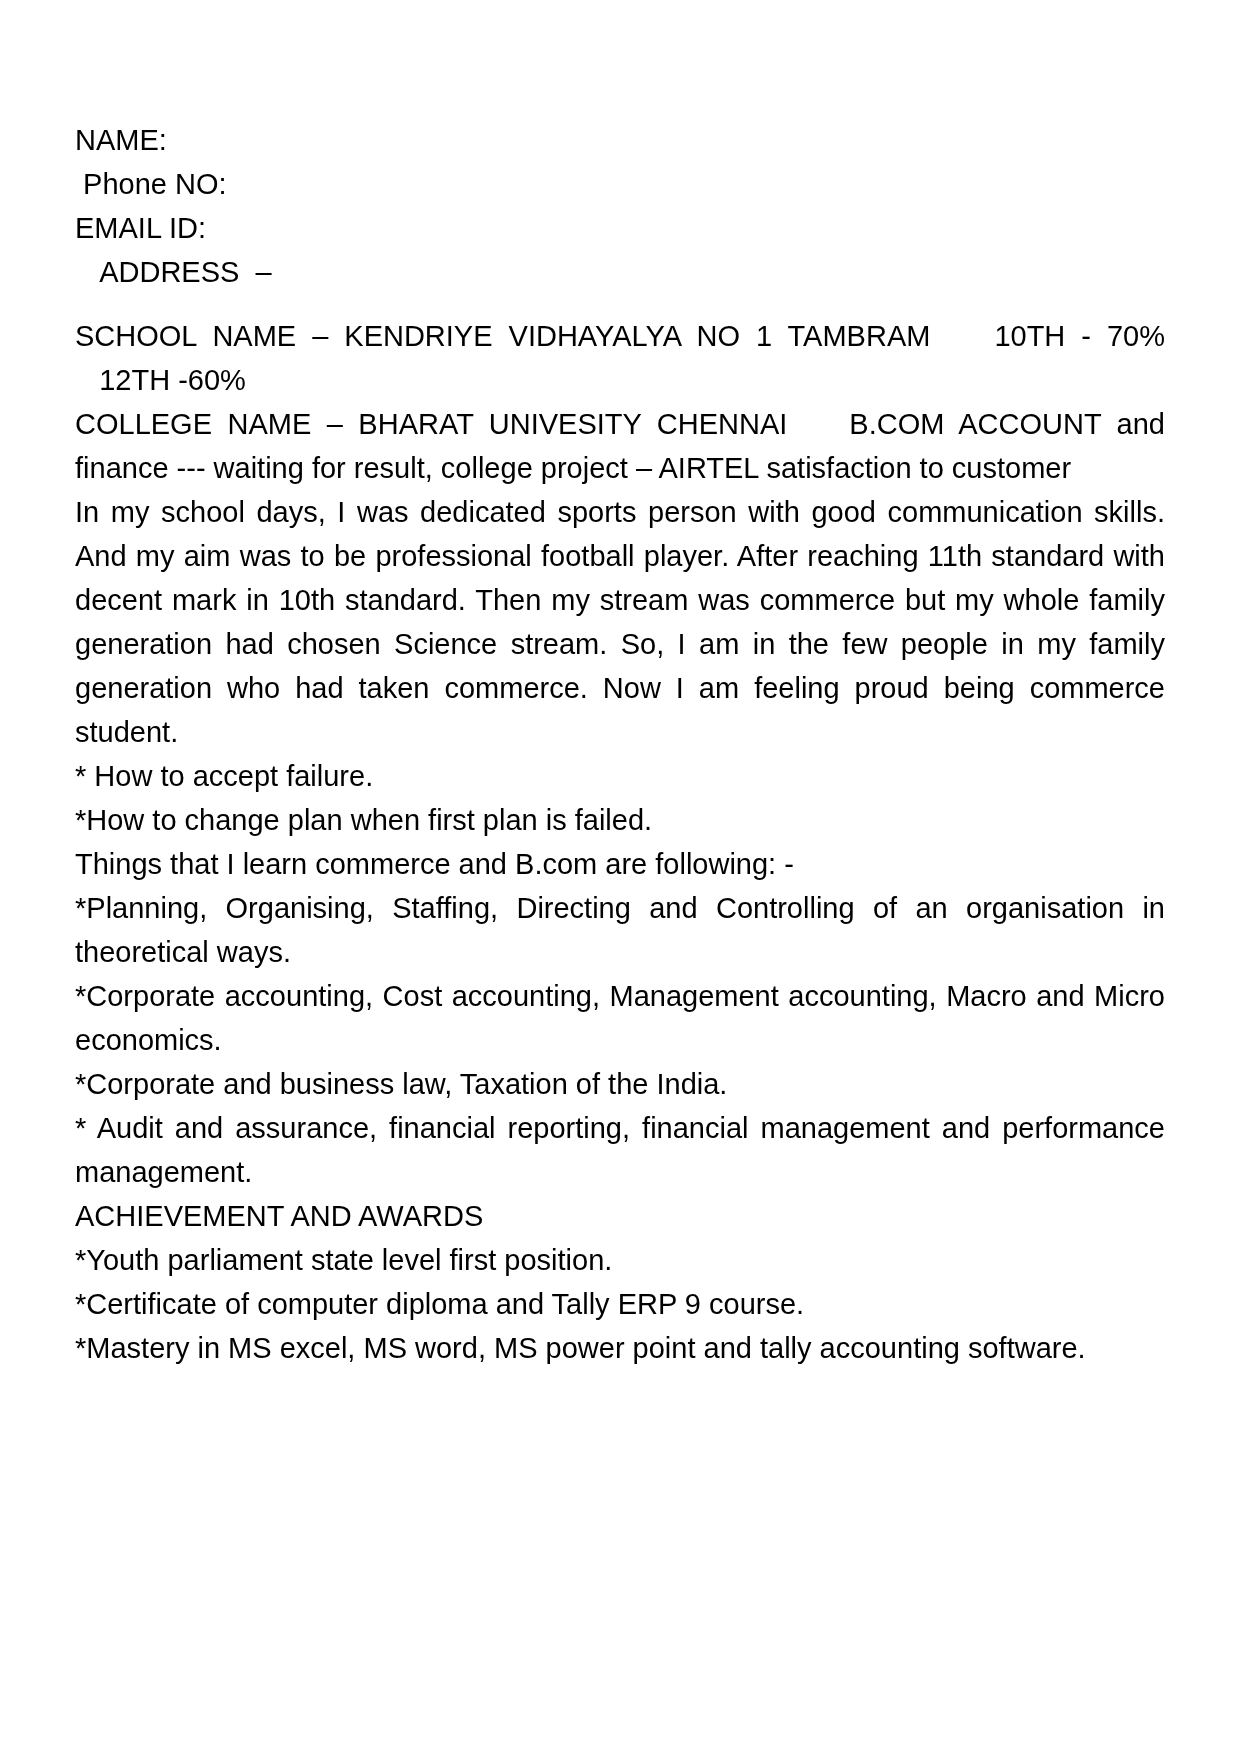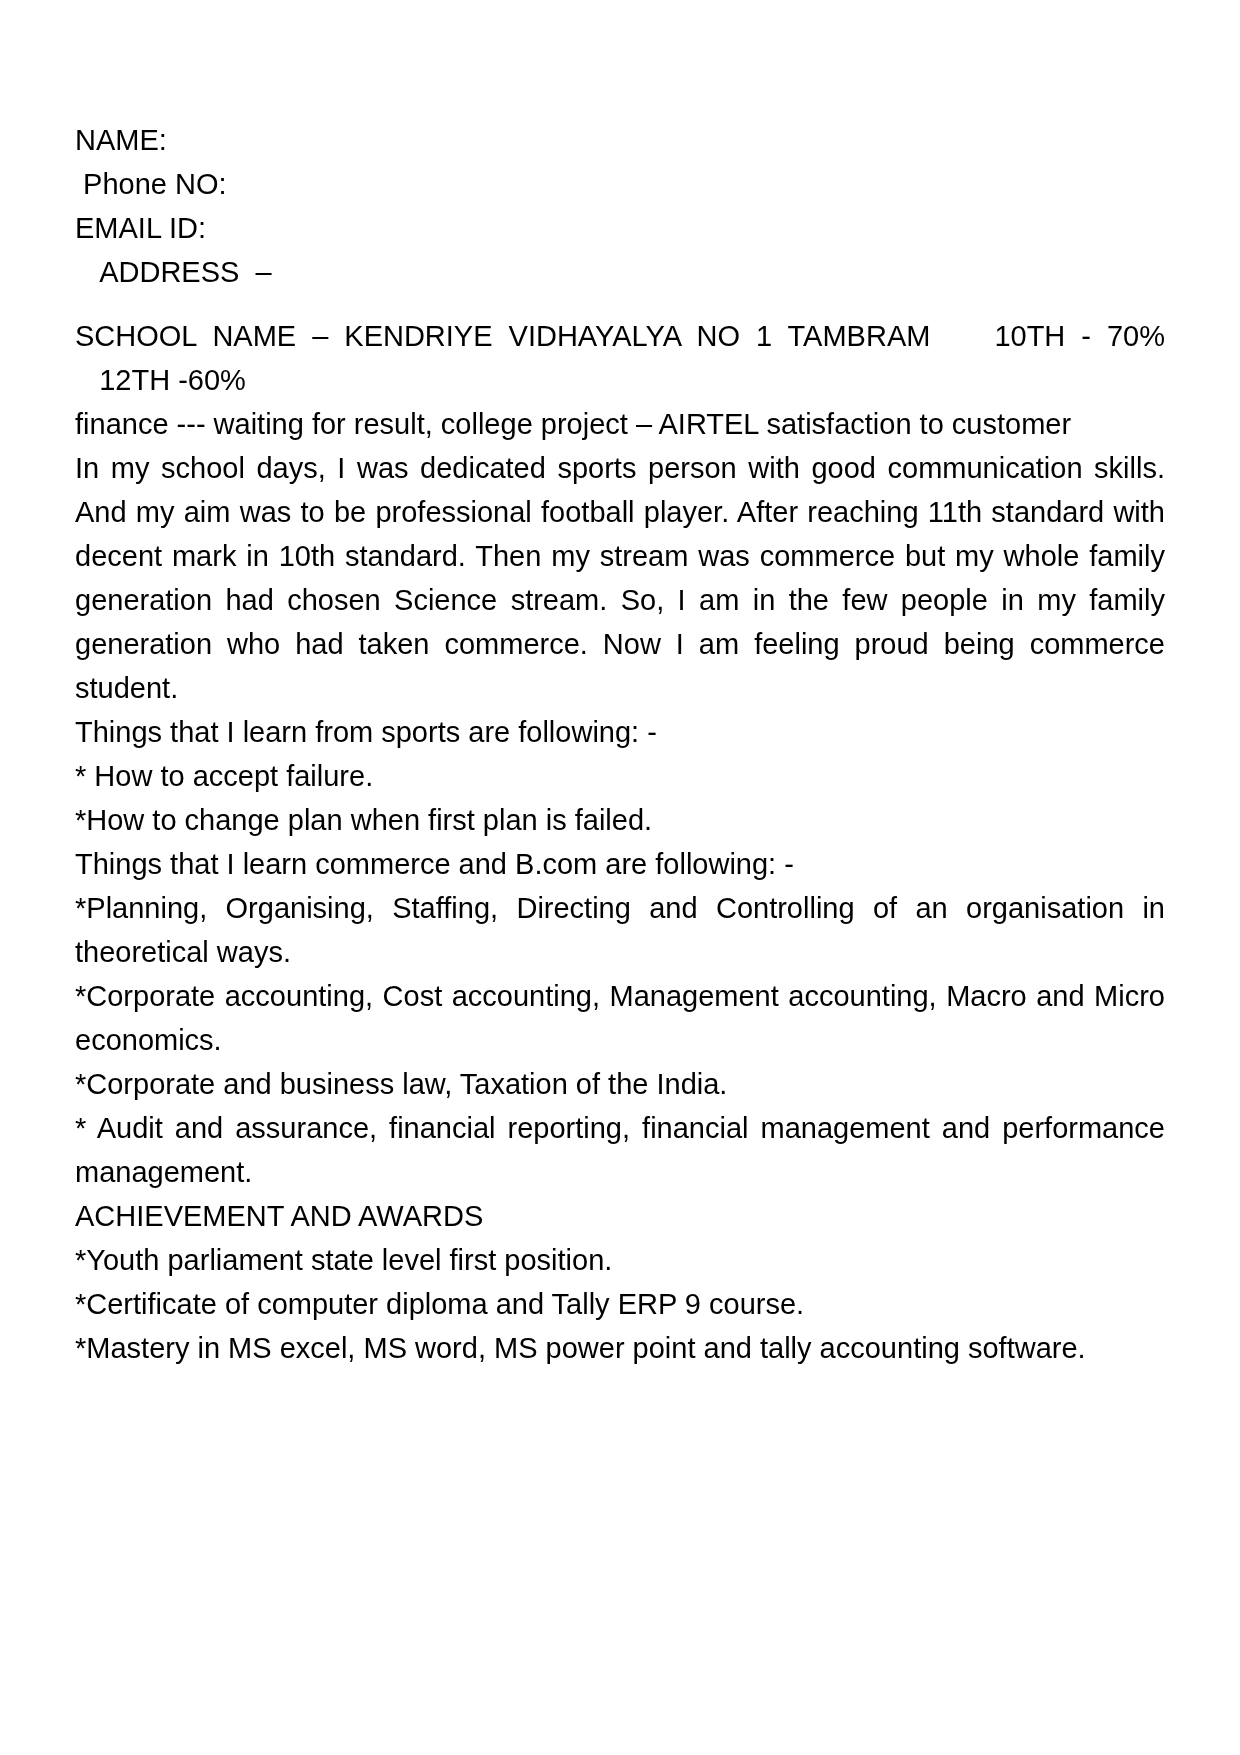--- a/index.html
+++ b/index.html
@@ -42,34 +42,34 @@
   <section>
     <div class="line">NAME:</div>
     <div class="line"> Phone NO:</div>
     <div class="line">EMAIL ID:</div>
     <div class="line">   ADDRESS  –</div>
   </section>
 
   <section class="gap-above">
     <div class="line j">SCHOOL NAME – KENDRIYE VIDHAYALYA NO 1 TAMBRAM    10TH - 70%</div>
     <div class="line">   12TH -60%</div>
+    <div class="line j">COLLEGE NAME – BHARAT UNIVESITY CHENNAI    B.COM ACCOUNT and</div>
     <div class="line">finance --- waiting for result, college project – AIRTEL satisfaction to customer</div>
   </section>
 
   <section>
     <div class="line j">In my school days, I was dedicated sports person with good communication skills.</div>
     <div class="line j">And my aim was to be professional football player. After reaching 11th standard with</div>
     <div class="line j">decent mark in 10th standard. Then my stream was commerce but my whole family</div>
     <div class="line j">generation had chosen Science stream. So, I am in the few people in my family</div>
     <div class="line j">generation who had taken commerce. Now I am feeling proud being commerce</div>
     <div class="line">student.</div>
   </section>
 
   <section>
-    <div class="line">Things that I learn from sports are following: -</div>
     <div class="line">* How to accept failure.</div>
     <div class="line">*How to change plan when first plan is failed.</div>
   </section>
 
   <section>
     <div class="line">Things that I learn commerce and B.com are following: -</div>
     <div class="line j">*Planning, Organising, Staffing, Directing and Controlling of an organisation in</div>
     <div class="line">theoretical ways.</div>
     <div class="line j">*Corporate accounting, Cost accounting, Management accounting, Macro and Micro</div>
     <div class="line">economics.</div>

